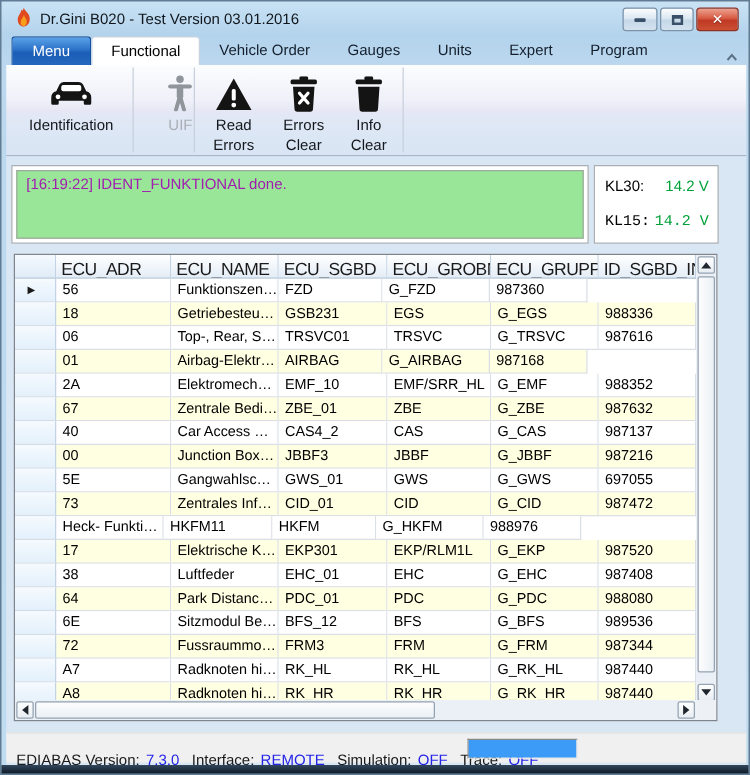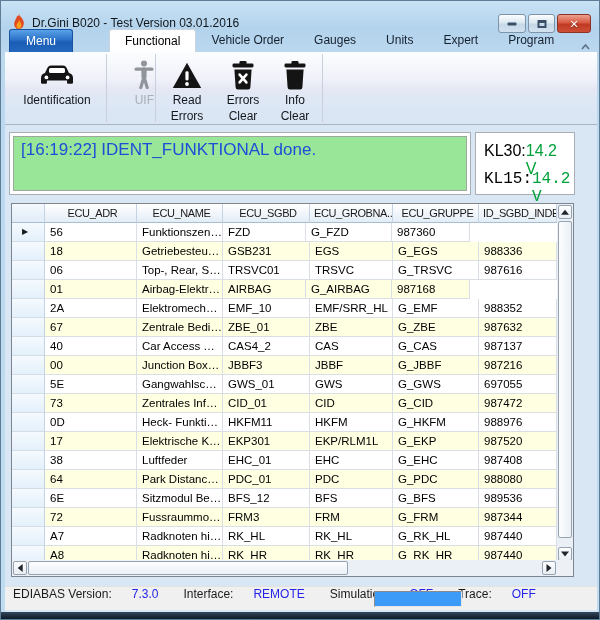--- a/index.html
+++ b/index.html
@@ -4,21 +4,21 @@
 <style>
   html,body{margin:0;padding:0;background:#555;}
   *{box-sizing:border-box;}
   .window{
     position:relative;width:600px;height:620px;overflow:hidden;
     font-family:"Liberation Sans","DejaVu Sans",sans-serif;
     border:1px solid #5F7C97;
     background:linear-gradient(180deg,#C9E2F5 0px,#B3D3EC 27px,#BCD8EF 55px,#BFDCF0 100%);
   }
   
-  .titlebar{position:absolute;left:0;top:8px;width:100%;height:28px;}
+  .titlebar{position:absolute;left:0;top:0;width:100%;height:28px;}
   .flame{position:absolute;left:10px;top:5px;}
   .title-text{position:absolute;left:31px;top:0;height:28px;line-height:28px;
     font-size:12px;color:#10161C;white-space:nowrap;}
   .winbtns{position:absolute;right:8px;top:5px;display:flex;gap:2px;}
   .wbtn{height:19px;border:1px solid #7D93A8;border-radius:3px;position:relative;
     background:linear-gradient(180deg,#FBFDFE,#DCE8F2 45%,#C6D8E8 55%,#D3E2EF);}
   .wbtn.min{width:28px;} .wbtn.max{width:27px;}
   .wbtn.close{width:34px;border-color:#8C3326;
     background:linear-gradient(180deg,#ECA18F,#D85A42 45%,#C03A24 55%,#CC4F34);}
   .glyph-min{position:absolute;left:50%;top:50%;transform:translate(-50%,-50%);
@@ -27,21 +27,21 @@
     width:9px;height:8px;border:2px solid #3A5068;border-top-width:3px;background:transparent;}
   .glyph-close{position:absolute;left:0;top:0;width:100%;height:100%;
     color:#FFF;font-size:11px;font-weight:bold;text-align:center;line-height:18px;
     text-shadow:0 1px 1px rgba(0,0,0,.35);}
   
   .tabsrow{position:absolute;left:4px;top:28px;width:592px;height:23px;}
   .menu-btn{position:absolute;left:4px;top:0;width:64px;height:23px;
     background:linear-gradient(180deg,#5AA2E8,#2B71C8 45%,#1B5DB6 55%,#2368BE);
     border:1px solid #17529E;border-bottom:none;border-radius:3px 3px 0 0;
     color:#FFF;font-size:12px;text-align:center;line-height:22px;cursor:default;}
-  .tabstrip{position:absolute;left:68px;top:0;height:23px;display:flex;padding-left:36px;}
+  .tabstrip{position:absolute;left:68px;top:0;height:23px;display:flex;}
   .tab{height:23px;padding:0 15px;font-size:12px;line-height:23px;color:#15202E;cursor:default;}
   .tab.active{background:#FFFFFF;border:1px solid #C9D4E0;border-bottom:none;
     border-radius:3px 3px 0 0;color:#000;}
   .chevron-collapse{position:absolute;right:6px;top:8px;}
   
   .ribbon{position:absolute;left:4px;top:51px;width:592px;height:73px;
     background:linear-gradient(180deg,#FCFDFE 0%,#F0F1F9 38%,#E6E8F4 50%,#DDE7F5 70%,#D9E5F4 100%);
     border-bottom:1px solid #A7B5C5;display:flex;align-items:stretch;padding-left:4px;}
   .tbtn{display:flex;flex-direction:column;align-items:center;padding-top:7px;height:100%;}
   .tbtn .icnbox{height:32px;display:flex;align-items:center;justify-content:center;}
@@ -50,34 +50,34 @@
   .tb-identification{width:96px;} .tb-uif{width:46px;align-items:flex-end;}
   .tb-read-errors{width:60px;} .tb-errors-clear{width:52px;} .tb-info-clear{width:52px;}
   .tsep{width:1px;background:#C7D0DC;margin:2px 1px;}
   
   .client-bg{position:absolute;left:4px;top:124px;width:592px;height:488px;background:#D9E6F3;}
   
   .panel{position:absolute;background:#FFF;border:1px solid #A9AEB4;}
   .panel-msg{left:8px;top:131px;width:462px;height:63px;}
   .msgbox{position:absolute;left:3px;top:3px;right:3px;bottom:3px;
     background:var(--message-bg,#99E699);border:1px solid #9DA89D;
-    font-size:17px;color:#1d4ed8;padding:3px 7px;}
-  .panel-volt{left:474px;top:131px;width:100px;height:63px;font-size:16px;}
+    font-size:12px;color:#a21caf;padding:3px 7px;}
+  .panel-volt{left:474px;top:131px;width:100px;height:63px;font-size:12px;}
   .vrow{position:absolute;left:8px;right:7px;height:16px;display:flex;justify-content:space-between;}
   .vrow.r0{top:9px;} .vrow.r1{top:37px;font-family:Liberation Mono, monospace;}
   .vlabel{color:#000;} .vvalue{color:var(--voltage-value,#00A13A);}
   
   .grid{position:absolute;left:10px;top:202px;width:563px;height:374px;
     background:#FFF;border:1px solid #7E858F;}
   .grid-inner{position:absolute;inset:0;overflow:hidden;}
   .grid-header{display:flex;height:19px;}
   .gh{background:linear-gradient(180deg,#FFFFFF,#F0F5FA 55%,#E3ECF6);
     border-right:1px solid #C3D3E4;border-bottom:1px solid #A8BDD1;
-    font-size:11px;letter-spacing:-0.4px;color:#1A1A1A;padding:3px 0 0 4px;
-    white-space:nowrap;overflow:hidden;text-align:center;}
+    font-size:14px;letter-spacing:-0.4px;color:#1A1A1A;padding:3px 0 0 4px;
+    white-space:nowrap;overflow:hidden;}
   .gh-sel{width:33px;background:linear-gradient(180deg,#F4F9FD,#E0ECF8);}
   .grid-row{display:flex;height:19px;}
   .gr-sel{width:33px;background:linear-gradient(180deg,#F5FAFE,#E3F0FB);
     border-right:1px solid #C3D3E4;border-bottom:1px solid #D4DCE5;
     position:relative;flex:none;}
   .rowarrow{position:absolute;left:10px;top:4px;font-size:8px;color:#1A1A1A;line-height:10px;}
   .cell{border-right:1px solid #DADFE6;border-bottom:1px solid #DADFE6;
     font-size:11.5px;color:#000;padding:3px 0 0 5px;white-space:nowrap;
     overflow:hidden;text-overflow:ellipsis;flex:none;background:#FFF;}
   .row-alt .cell{background:var(--row-alt-bg,#FFFFE1);}
@@ -97,21 +97,21 @@
     background:linear-gradient(180deg,#FDFDFE,#EAF0F5);border:1px solid #96A3B2;border-radius:2px;}
   .arr{position:absolute;left:50%;top:50%;width:0;height:0;border:4px solid transparent;}
   .arr.up{border-bottom:5px solid #20262D;transform:translate(-50%,-70%);}
   .arr.down{border-top:5px solid #20262D;transform:translate(-50%,-28%);}
   .arr.left{border-right:5px solid #20262D;transform:translate(-70%,-50%);}
   .arr.right{border-left:5px solid #20262D;transform:translate(-28%,-50%);}
   .sb-corner{position:absolute;right:0;bottom:0;width:16px;height:16px;background:#EDF1F6;}
   
   .statusbar{position:absolute;left:4px;top:585px;width:592px;height:24px;
     background:#F0F0F0;border-top:1px solid #E2E2E2;font-size:12px;}
-  .sb-items{position:absolute;left:8px;top:0;height:28px;display:flex;align-items:flex-start;white-space:nowrap;gap:15px;}
+  .sb-items{position:absolute;left:8px;top:0;height:28px;display:flex;align-items:flex-end;white-space:nowrap;}
   .sb-label{color:#1A1A1A;margin-right:5px;}
   .sb-value{color:var(--status-value,#2424E8);margin-right:10px;}
   .progress{position:absolute;left:369px;top:4px;width:88px;height:16px;background:#FFF;
     border-top:1px solid #8A8A8A;border-left:1px solid #8A8A8A;
     border-bottom:1px solid #E6E6E6;border-right:1px solid #E6E6E6;}
   .progress-fill{height:100%;background:var(--progress-fill,#3B9BF7);}
   .bottom-strip{position:absolute;left:0;bottom:0;width:100%;height:7px;
     background:linear-gradient(180deg,#33475C,#0D1926);}
 </style>
 </head>
@@ -335,21 +335,20 @@
             <div class="gr-sel"></div>
             <div class="cell c0">73</div>
             <div class="cell c1">Zentrales Info ...</div>
             <div class="cell c2">CID_01</div>
             <div class="cell c3">CID</div>
             <div class="cell c4">G_CID</div>
             <div class="cell c5">987472</div>
           </div>
           <div class="grid-row">
             <div class="gr-sel"></div>
-            <div class="cell c0">0D</div>
             <div class="cell c1">Heck- Funktio...</div>
             <div class="cell c2">HKFM11</div>
             <div class="cell c3">HKFM</div>
             <div class="cell c4">G_HKFM</div>
             <div class="cell c5">988976</div>
           </div>
           <div class="grid-row row-alt">
             <div class="gr-sel"></div>
             <div class="cell c0">17</div>
             <div class="cell c1">Elektrische Kra...</div>

